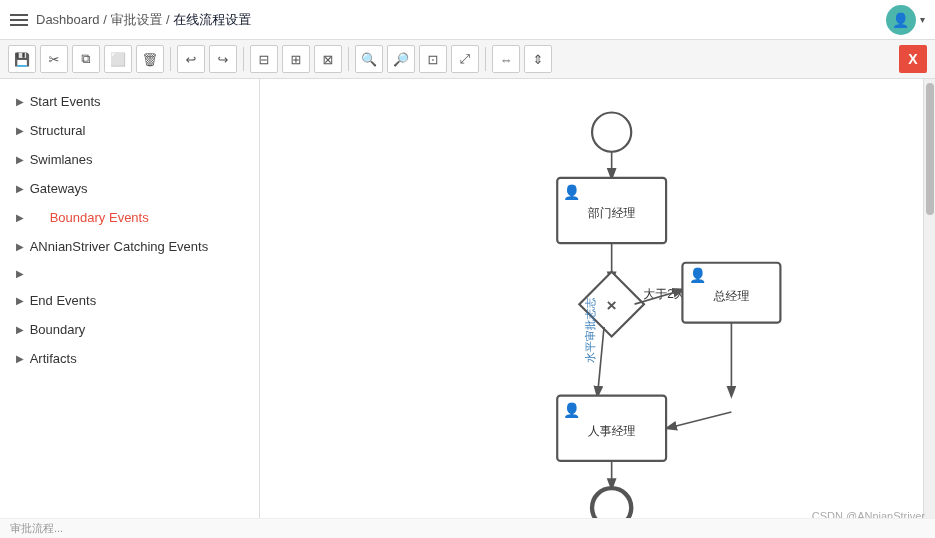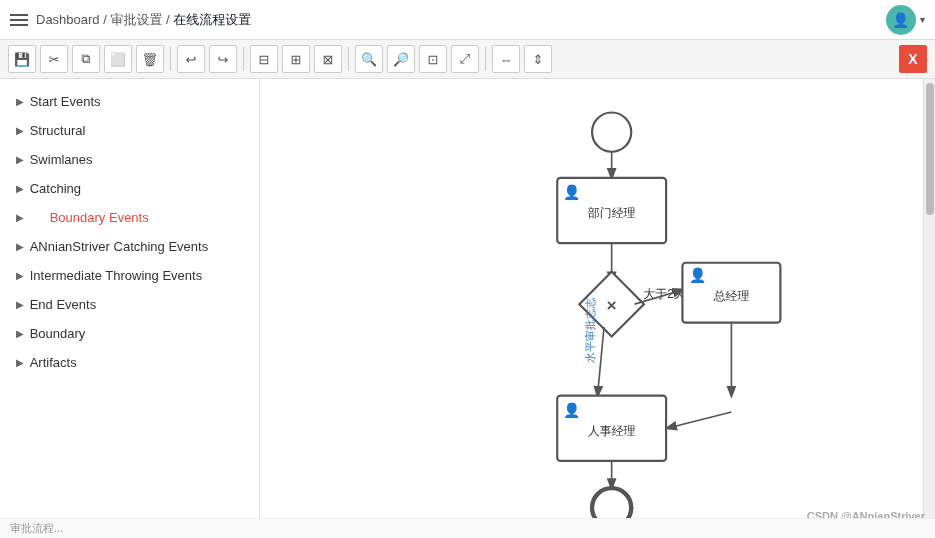--- a/index.html
+++ b/index.html
@@ -74,21 +74,21 @@
 
     
     .bpmn-svg {
       position: absolute; top: 0; left: 0; width: 100%; height: 100%;
       pointer-events: none;
     }
 
     
     .watermark {
       position: absolute; bottom: 16px; right: 10px;
-      font-size: 11px; color: #aaa; font-weight: bold;
+      font-size: 11px; color: #aaa;
     }
 
     
     .bottom-hint {
       position: absolute; bottom: 0; left: 0; right: 0; height: 20px;
       background: #f9f9f9; border-top: 1px solid #eee;
       display: flex; align-items: center; padding: 0 10px;
       font-size: 11px; color: #999;
     }
   </style>
@@ -152,33 +152,32 @@
       <div class="sidebar-item">
         <span class="arrow">▶</span>
         <span class="label">Structural</span>
       </div>
       <div class="sidebar-item">
         <span class="arrow">▶</span>
         <span class="label">Swimlanes</span>
       </div>
       <div class="sidebar-item">
         <span class="arrow">▶</span>
-        <span class="label">Catching</span>
+        <span class="label">Gateways</span>
       </div>
       <div class="sidebar-item red-item">
         <span class="arrow">▶</span>
         <span class="label">Boundary Events</span>
       </div>
       <div class="sidebar-item">
         <span class="arrow">▶</span>
         <span class="label">ANnianStriver Catching Events</span>
       </div>
       <div class="sidebar-item">
         <span class="arrow">▶</span>
-        <span class="label">Intermediate Throwing Events</span>
       </div>
       <div class="sidebar-item">
         <span class="arrow">▶</span>
         <span class="label">End Events</span>
       </div>
       <div class="sidebar-item">
         <span class="arrow">▶</span>
         <span class="label">Boundary</span>
       </div>
       <div class="sidebar-item">

